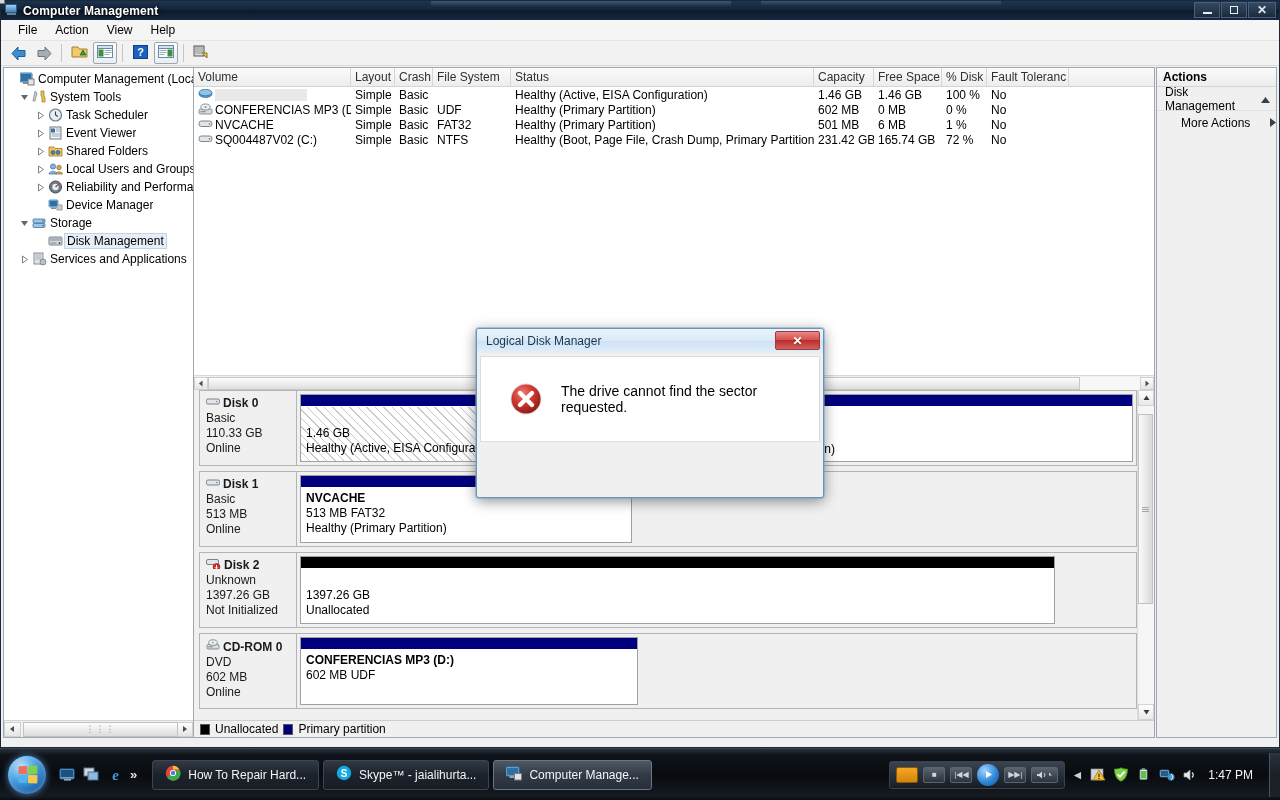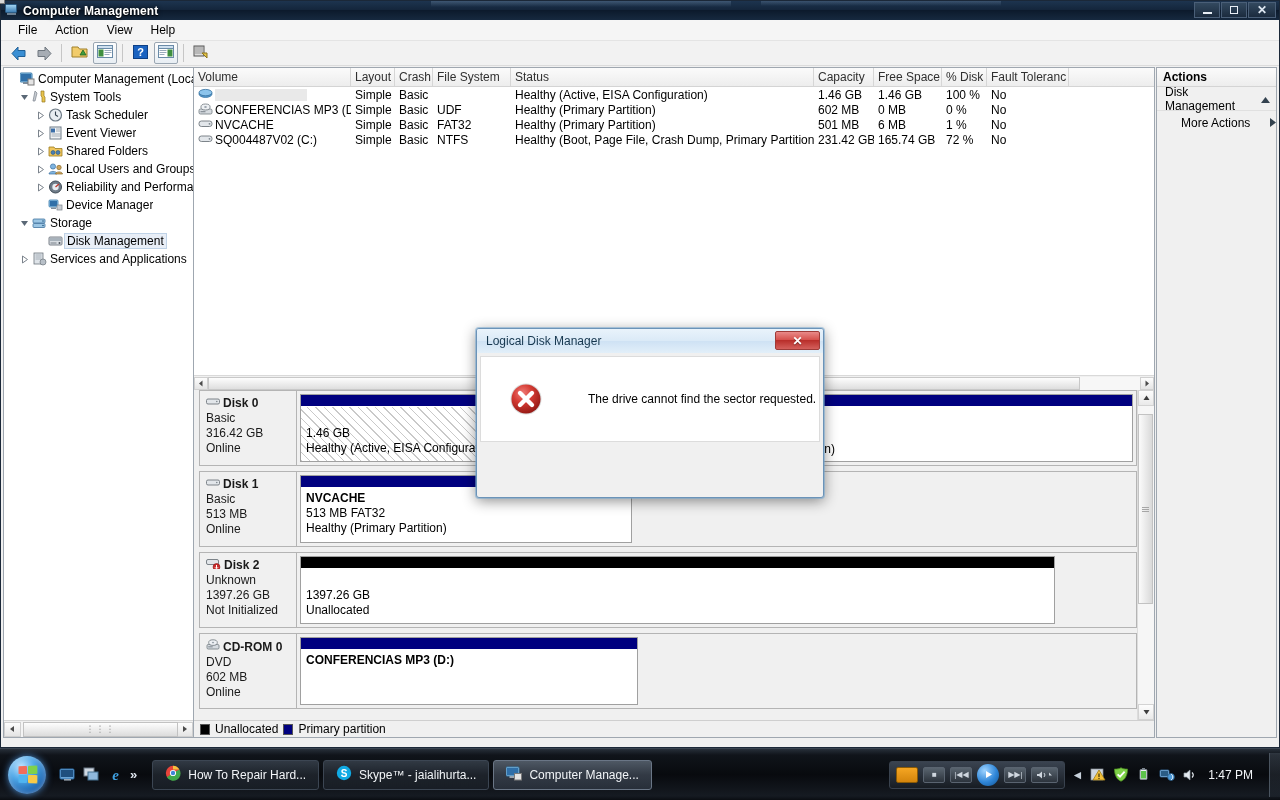--- a/index.html
+++ b/index.html
@@ -239,21 +239,21 @@
     border:1px solid #9e3b38; border-radius:2px;
     display:flex;align-items:center;justify-content:center;
     color:#fff; font-weight:bold; font-size:12px;
     text-shadow:0 1px 1px rgba(0,0,0,.4);
   }
   #dlg-body {
     margin:3px; height:86px; background:#fff; border:1px solid #dcdcdc;
     display:flex; align-items:center; padding-left:28px; gap:18px;
   }
   .err-ico { width:34px;height:34px;flex:none; }
-  #dlg-msg { font-size:12px; color:#000;margin-left:27px; }
+  #dlg-msg { font-size:14px; color:#000; }
   #dlg-foot { height:52px; display:flex; align-items:center; justify-content:flex-end; padding-right:8px; }
   #ok-btn {
     width:88px;height:25px;
     background:linear-gradient(180deg,#f6f6f6 0%,#ededed 46%,#dfdfdf 50%,#eeeeee 100%);
     border:1px solid #9b9b9b; border-radius:3px;
     display:flex;align-items:center;justify-content:center; font-size:12px; color:#000;
   }
 
   
   #taskbar {
@@ -724,21 +724,21 @@
                 <div class="dtitle">
                   <span>
                     <svg width="14" height="10" viewBox="0 0 14 10">
                         <rect x=".5" y="2" width="13" height="5" rx="1.5" fill="#e2e6ea" stroke="#6f777e" stroke-width=".9"></rect>
                         <circle cx="10.8" cy="4.5" r=".8" fill="#7c858d"></circle>
                       </svg>
                   </span>
                   <span>Disk 0</span>
                 </div>
                 <div>Basic</div>
-                <div>316.42 GB</div>
+                <div>110.33 GB</div>
                 <div>Online</div>
               </div>
               <div class="disk-body">
                 <div class="part hatch" style="width:500px">
                   <div class="cap"></div>
                   <div class="pinfo">
                     <div style="height:16px"></div>
                     <div>1.46 GB</div>
                     <div>Healthy (Active, EISA Configuration)</div>
                   </div>
@@ -823,20 +823,21 @@
                 </div>
                 <div>DVD</div>
                 <div>602 MB</div>
                 <div>Online</div>
               </div>
               <div class="disk-body">
                 <div class="part" style="width:338px">
                   <div class="cap"></div>
                   <div class="pinfo">
                     <div><b>CONFERENCIAS MP3  (D:)</b></div>
+                    <div>602 MB UDF</div>
                   </div>
                 </div>
               </div>
             </div>
 
           </div>
 
           <div id="diskview-scrollbar">
             <div class="vsb-arrow">
               <svg width="7" height="6" viewBox="0 0 7 6">

